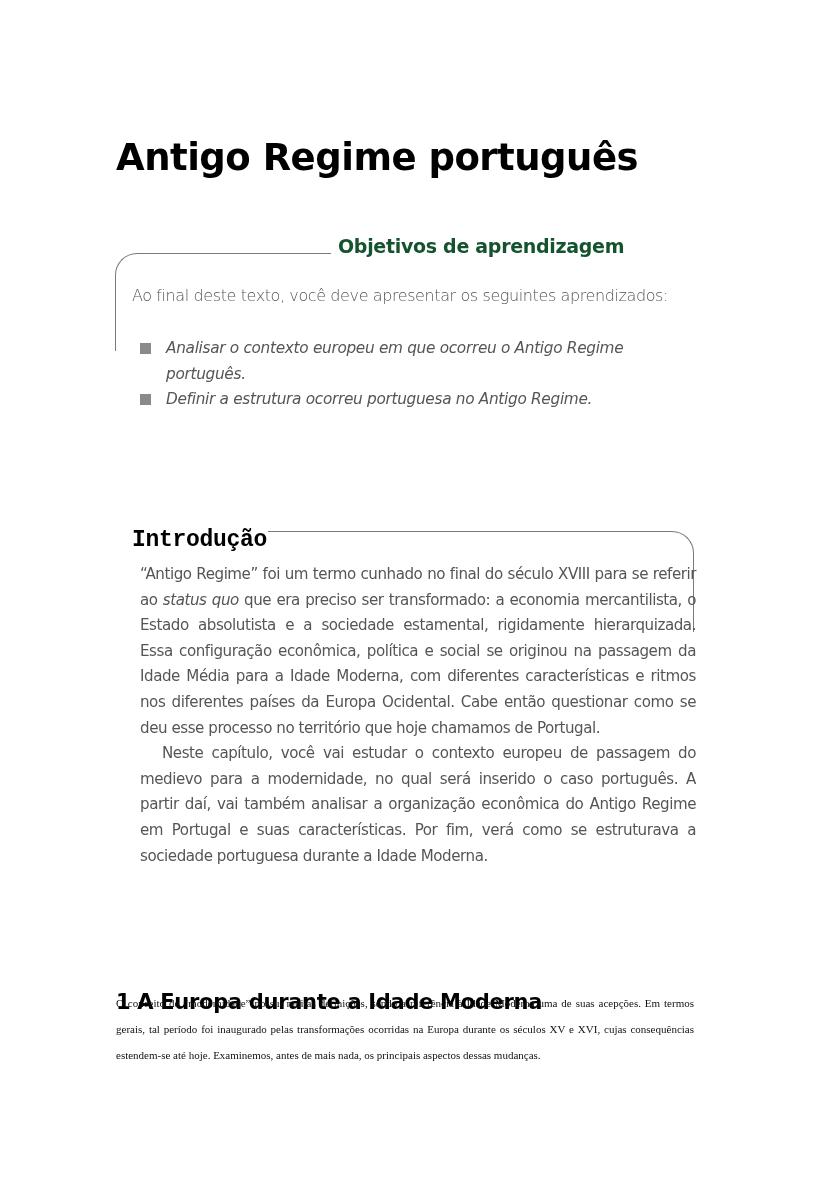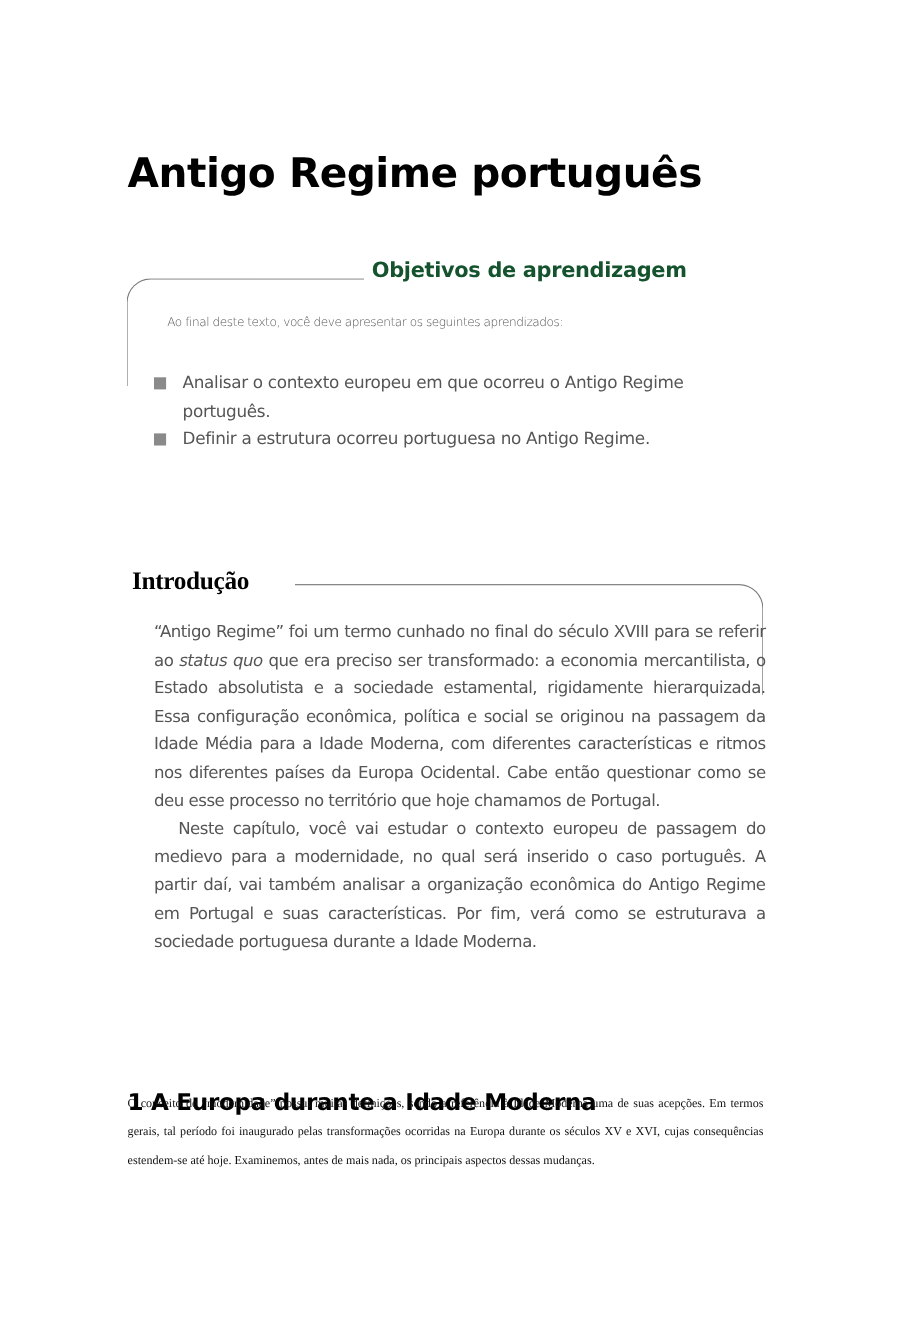--- a/index.html
+++ b/index.html
@@ -16,41 +16,41 @@
     position: absolute; left: 115px; top: 253px; width: 215px; height: 97px;
     border-top: 1.2px solid #7a7a7a; border-left: 1.2px solid #7a7a7a;
     border-top-left-radius: 22px;
   }
   .obj-heading {
     position: absolute; left: 338px; top: 235px;
     font-family: "DejaVu Sans", sans-serif; font-weight: bold;
     font-size: 19px; color: #14532d; margin: 0; letter-spacing: -0.3px;
   }
   .obj-intro {
-    position: absolute; left: 152px; top: 286px; width: 560px;
-    font-family: "DejaVu Sans", sans-serif; font-size: 11px; color: #555;
+    position: absolute; left: 132px; top: 286px; width: 560px;
+    font-family: "DejaVu Sans", sans-serif; font-size: 16px; color: #555;
     letter-spacing: -0.4px; margin: 0; font-weight: 300;
   }
   .obj-list {
     position: absolute; left: 140px; top: 336px; width: 530px;
-    list-style: none; margin: 0; padding: 0;
+    list-style: none; margin: 0; padding: 0; font-style: italic;
   }
   .obj-list li {
     position: relative; padding-left: 26px; font-family: "DejaVu Sans", sans-serif;
     font-size: 15.3px; line-height: 25.5px; color: #555; letter-spacing: -0.3px;
   }
   .bullet {
     position: absolute; left: 0; top: 7px; width: 11px; height: 11px; background: #8a8a8a;
   }
 
   
   .intro-heading {
     position: absolute; left: 116px; top: 511px;
-    font-family: Liberation Serif, serif; font-weight: bold;
-    font-size: 23px; color: #000; margin: 4px; letter-spacing: -0.3px;
+    font-family: Liberation Mono, monospace; font-weight: bold;
+    font-size: 23px; color: #000; margin: 16px; letter-spacing: -0.3px;
   }
   .intro-bracket {
     position: absolute; left: 268px; top: 531px; width: 425px; height: 100px;
     border-top: 1.2px solid #7a7a7a; border-right: 1.2px solid #7a7a7a;
     border-top-right-radius: 22px;
   }
   .intro-body {
     position: absolute; left: 140px; top: 562px; width: 556px;
     font-family: "DejaVu Sans", sans-serif; font-size: 15.1px; line-height: 25.6px;
     color: #555; text-align: justify; letter-spacing: -0.45px;

